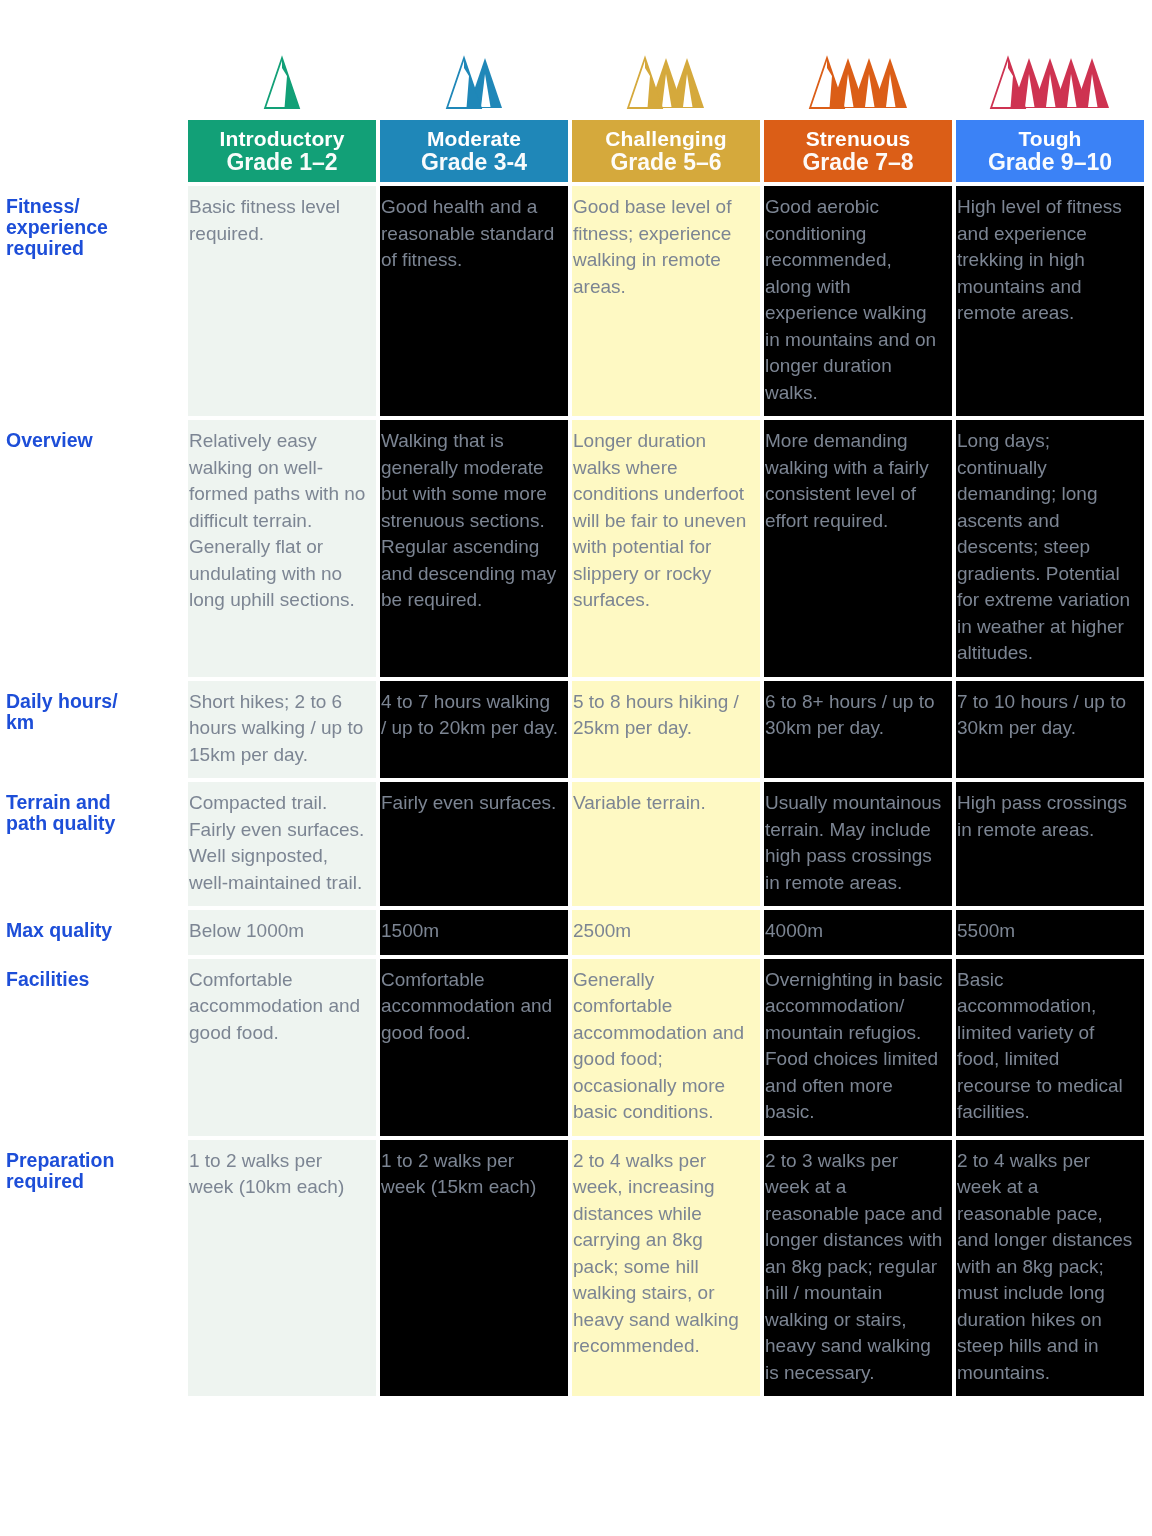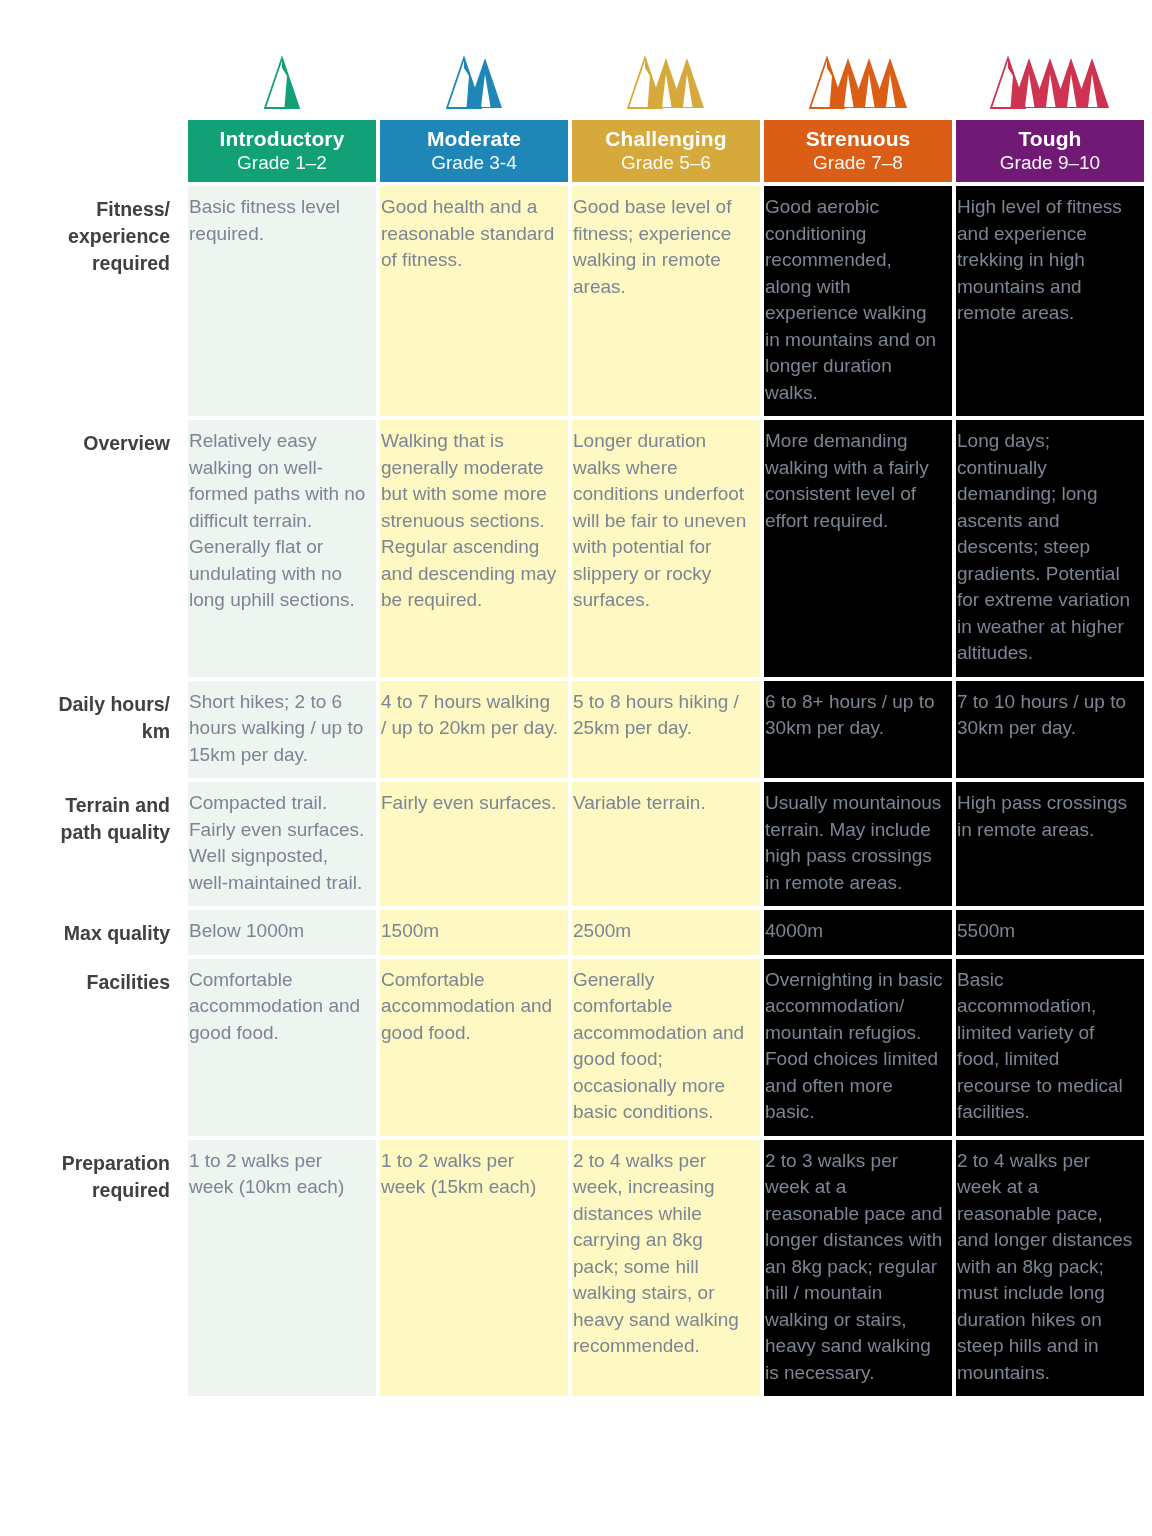--- a/index.html
+++ b/index.html
@@ -39,60 +39,59 @@
     text-align:center;
     color:#ffffff;
     vertical-align:middle;
     height:44px;
   }
   .head .name{
     font-size:21px;font-weight:bold;line-height:25px;letter-spacing:.1px;
     display:block;
   }
   .head .grade{
-    font-size:19px;font-weight:normal;line-height:23px;
+    font-size:23px;font-weight:bold;line-height:23px;
     display:block;opacity:.97;
   }
 
   
   td.rowlabel{
-    text-align:right;
     vertical-align:top;
     padding:10px 14px 0 0;
-    color:#404040;
+    color:#1d4ed8;
     font-weight:bold;
     font-size:19.5px;
-    line-height:27px;
+    line-height:21px;
     background:transparent;
     white-space:pre-line;
   }
 
   
   td.cell{
     vertical-align:top;
     padding:8px 9px 10px 1px;
     color:#7c8593;
     font-size:19px;
     line-height:26.5px;
     font-weight:normal;
   }
 
   
   .c0{background:#eef4f0;}
-  .c1{background:#fef9c3;}
+  .c1{background:#000000;}
   .c2{background:#fef9c3;}
   .c3{background:#000000;}
   .c4{background:#000000;}
 
   
   .h0{background:#12a077;}
   .h1{background:#1f87b8;}
   .h2{background:#d5a93c;margin-top:43px;}
   .h3{background:#db5e17;}
-  .h4{background:#701a75;}
+  .h4{background:#3b82f6;}
 </style>
 </head>
 <body>
 
 <div class="sheet">
   <table class="grid">
     <colgroup>
       <col class="lbl">
         <col class="cat">
         <col class="cat">

